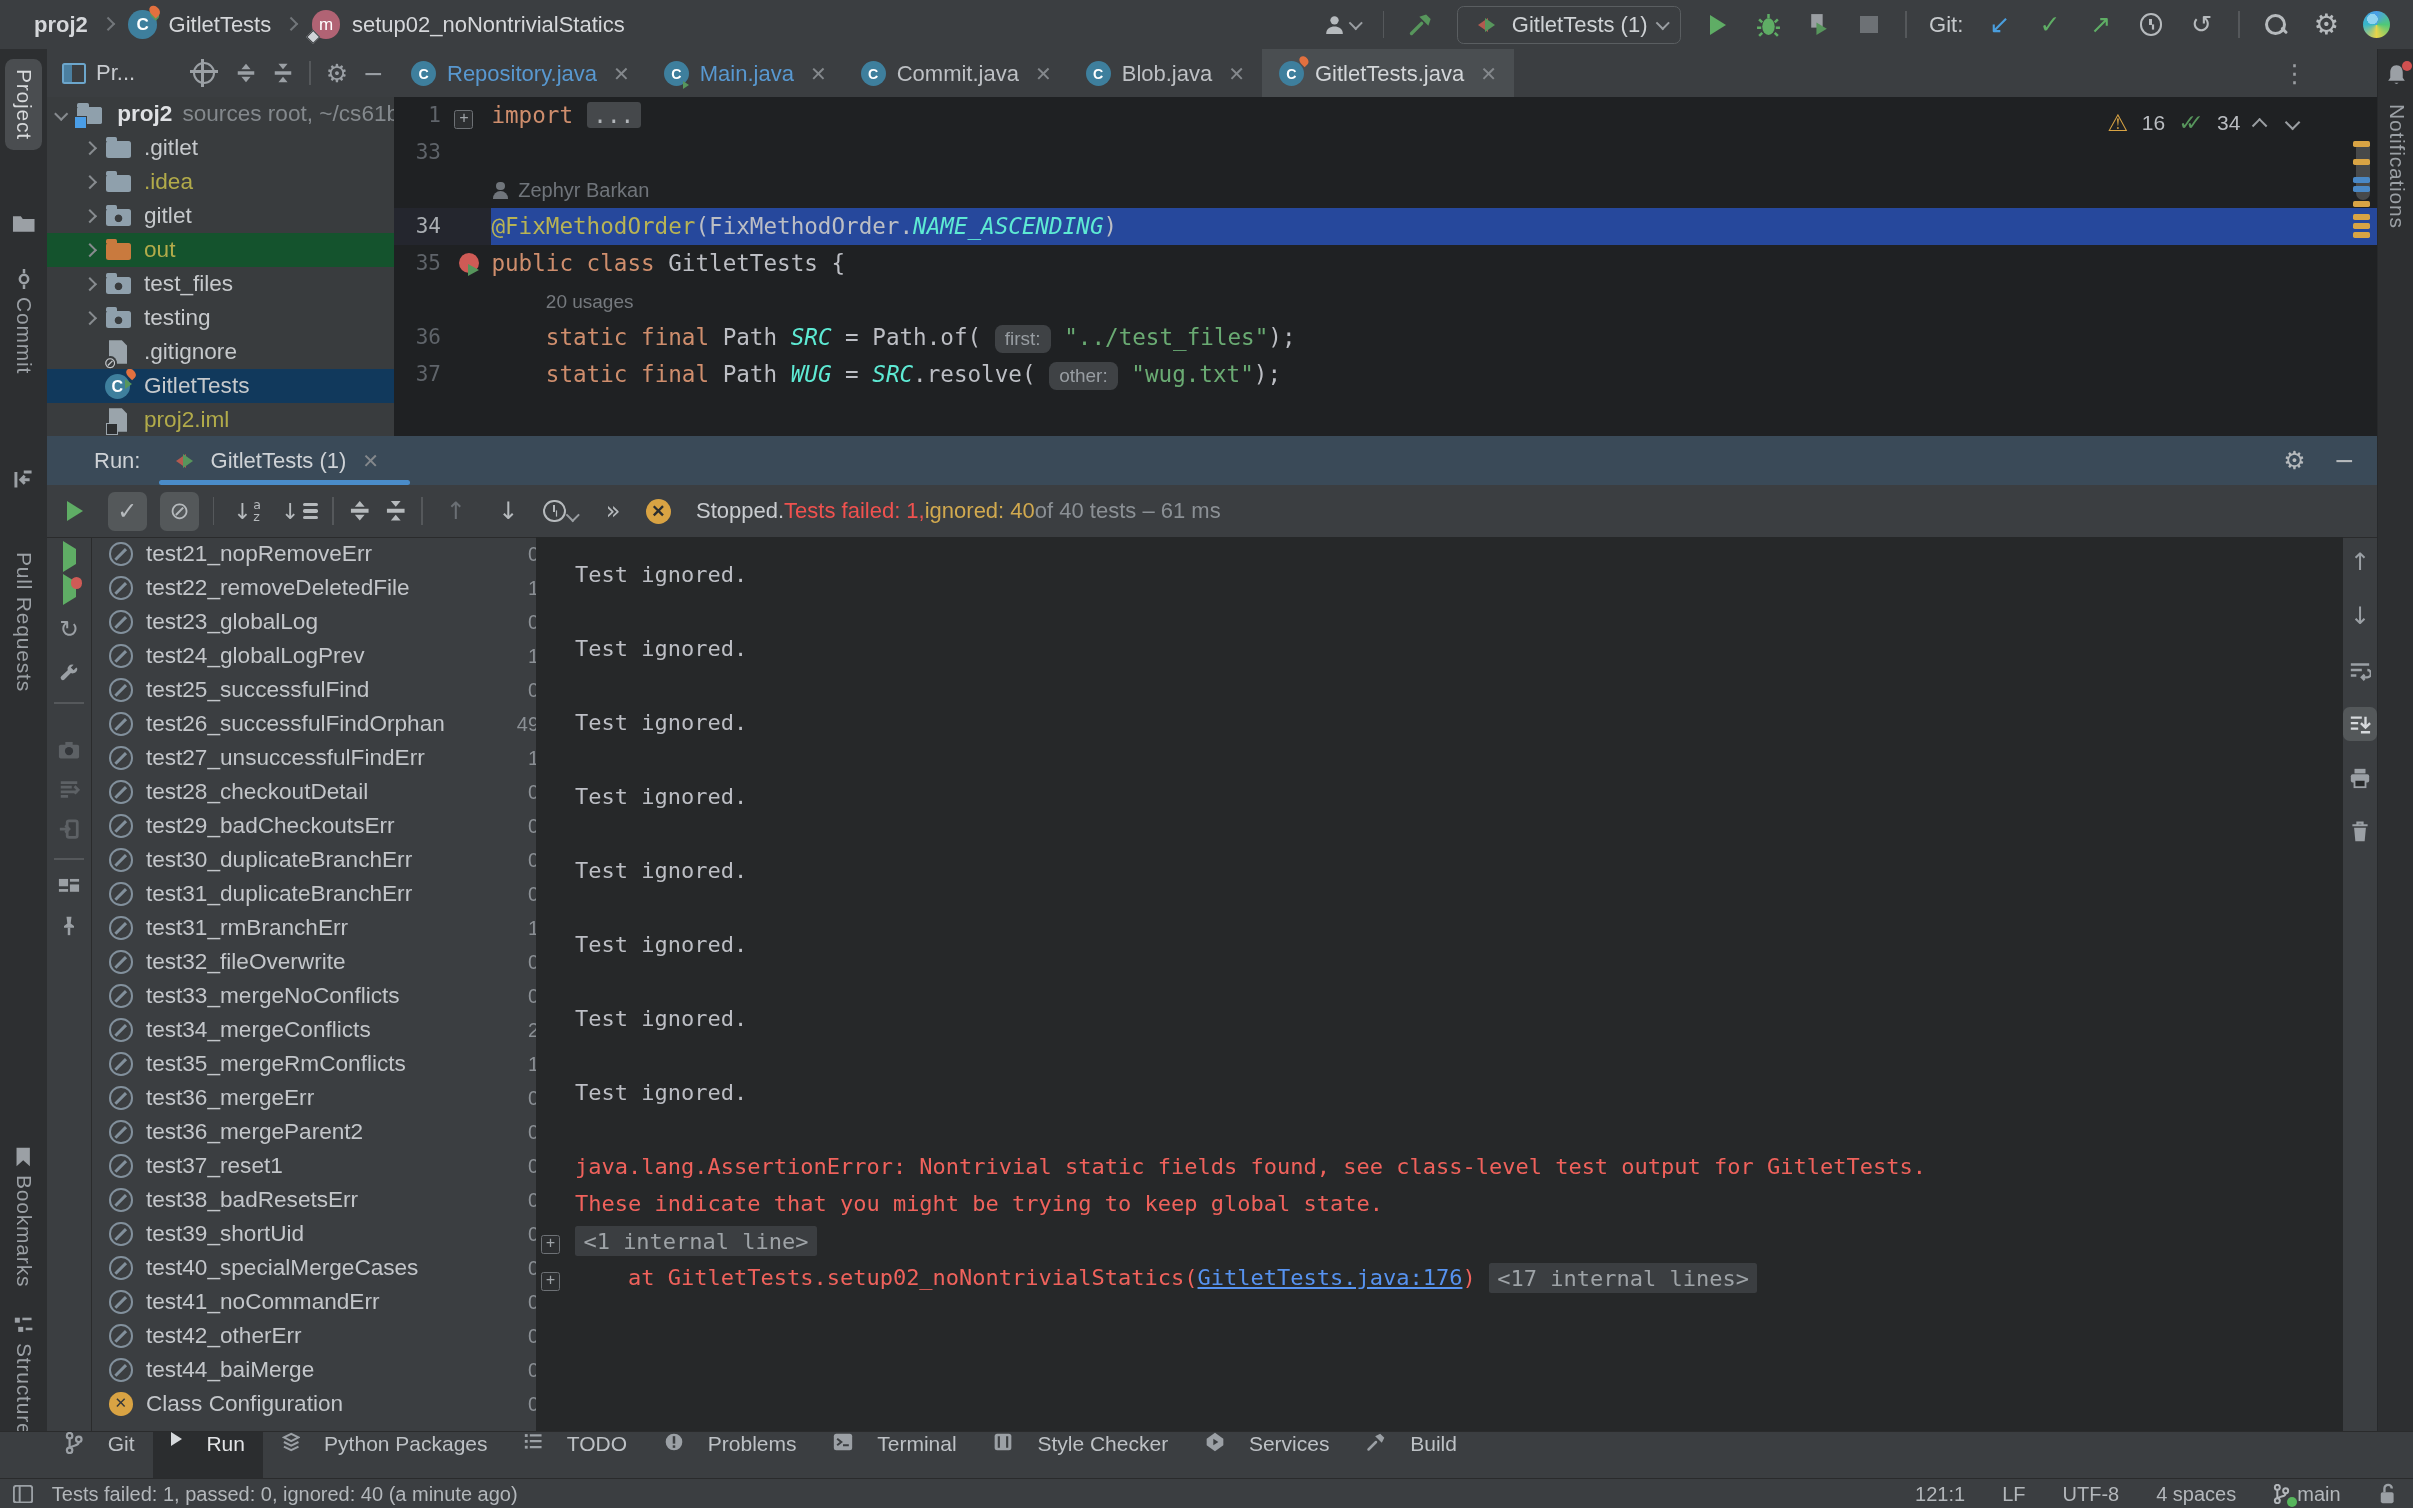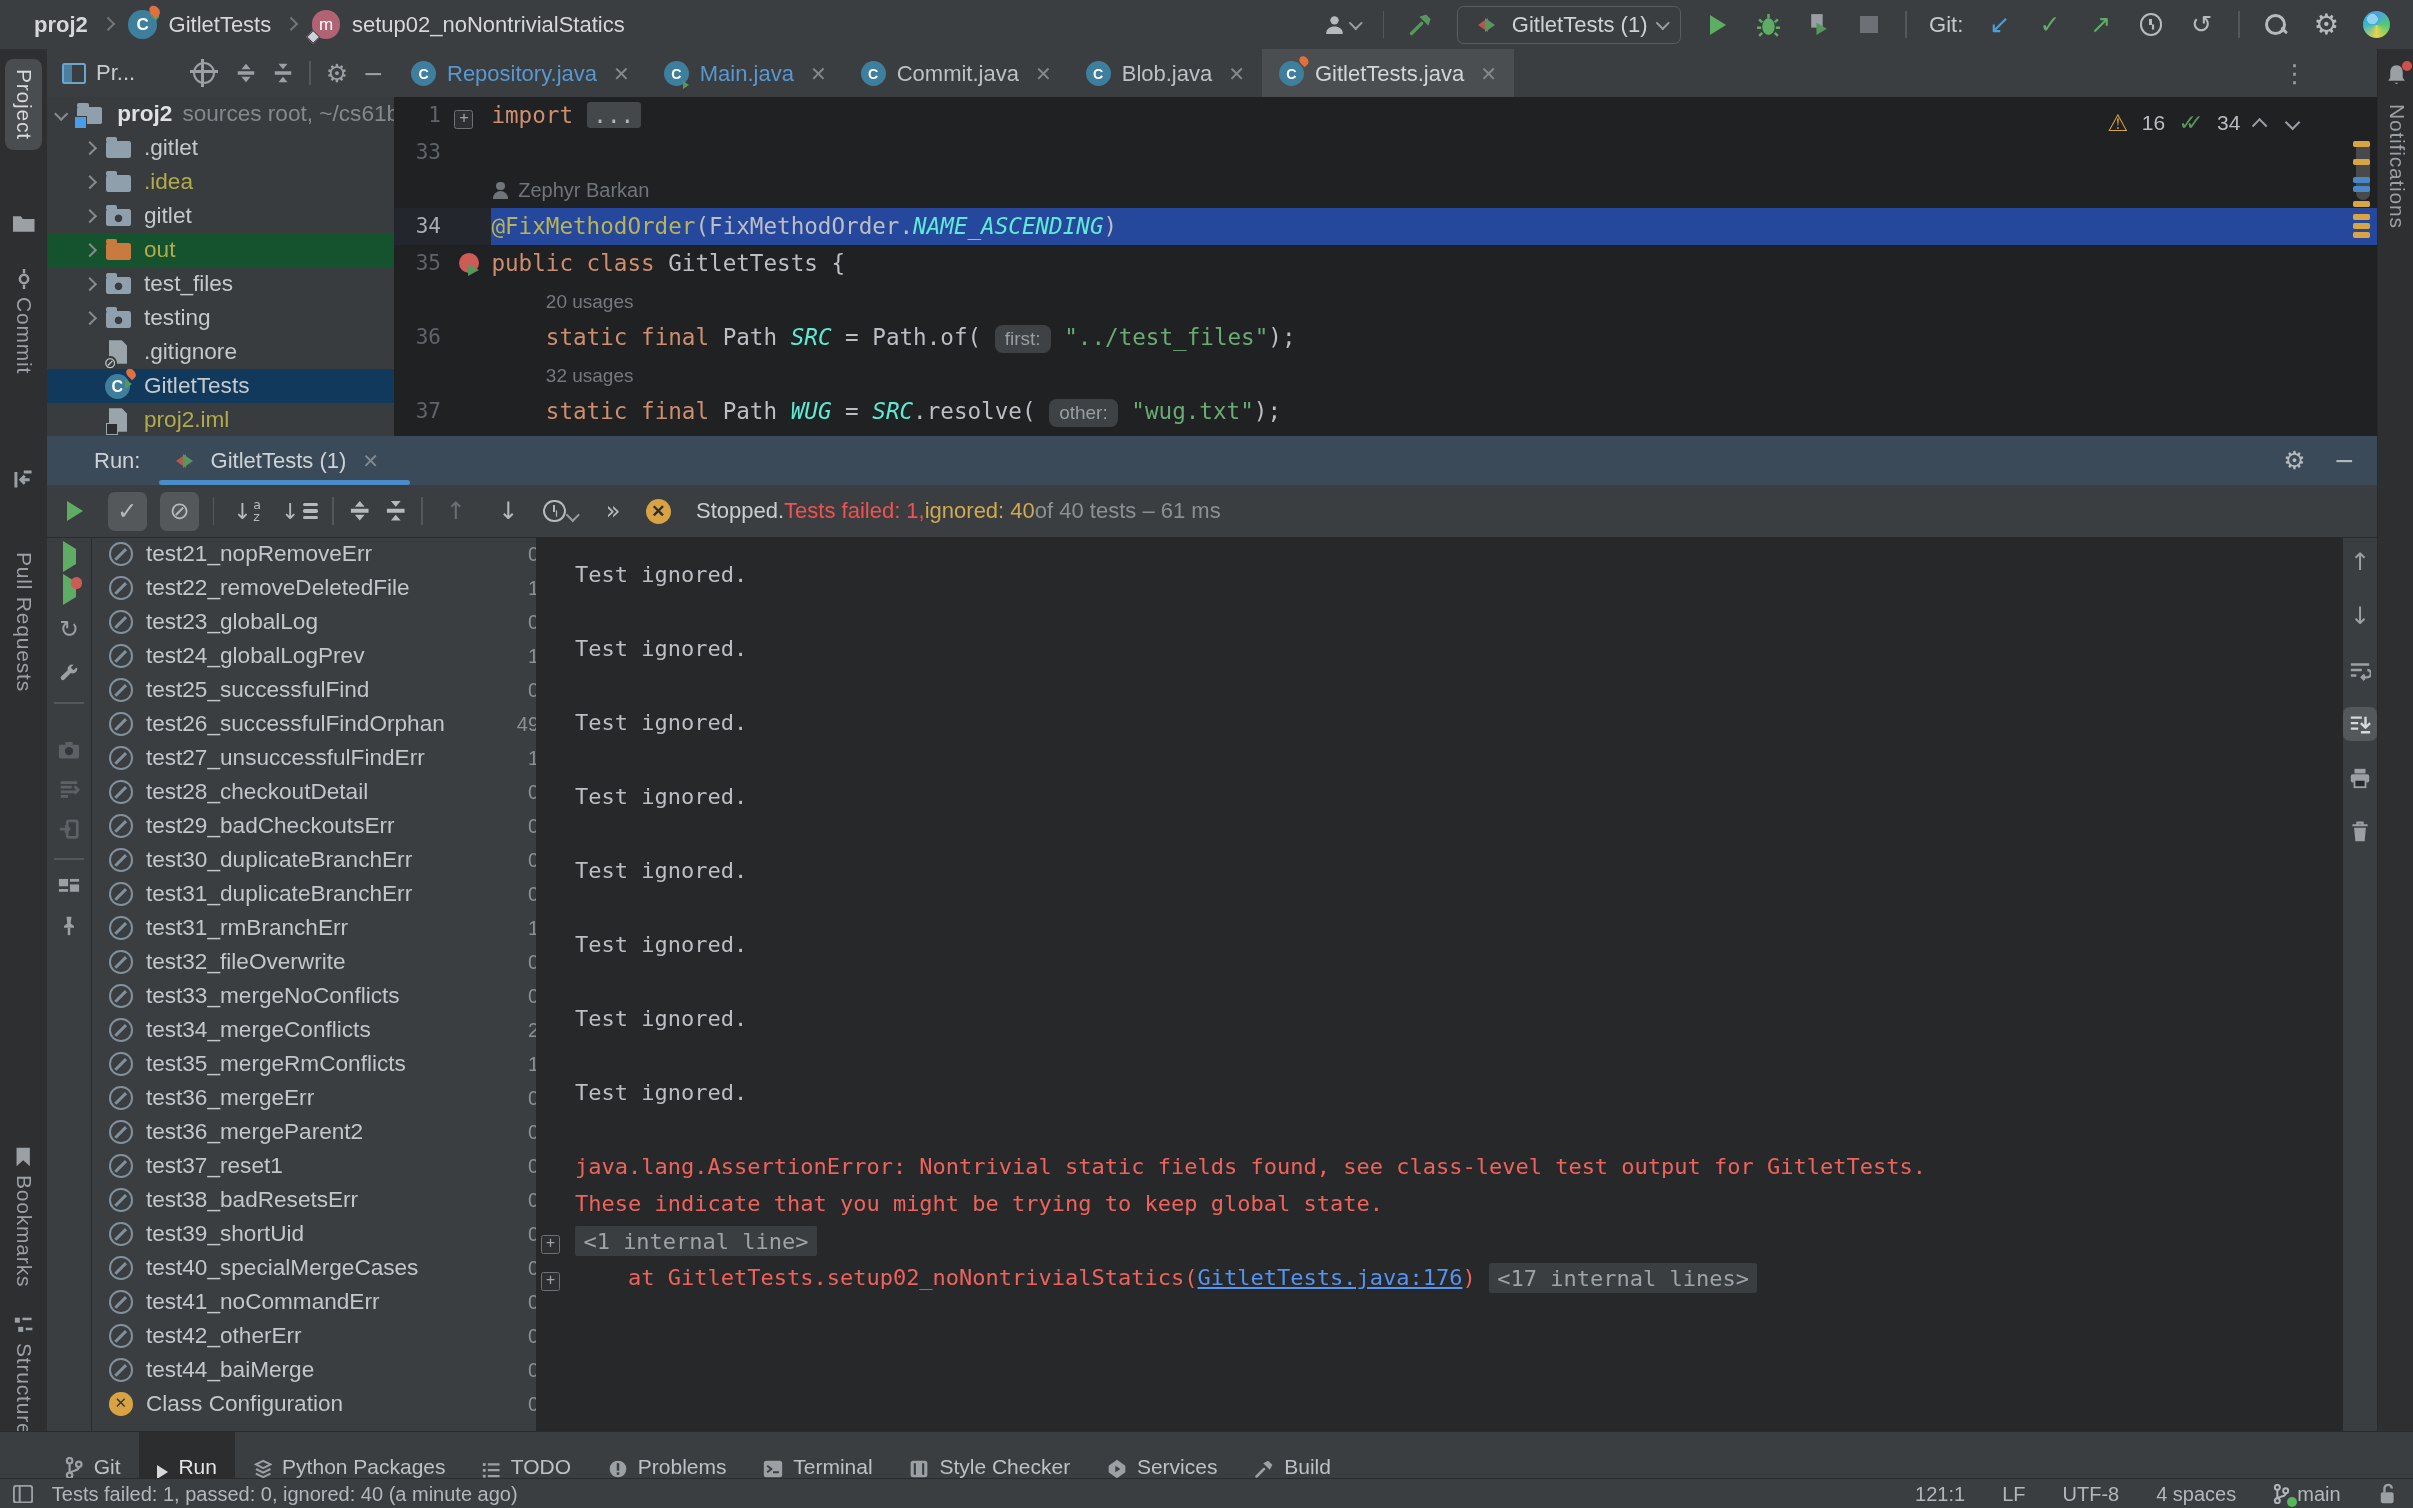--- a/index.html
+++ b/index.html
@@ -173,21 +173,21 @@
   .cs-cpl{color:#bcbec4}.cs-err{color:#f0625c}
   .cs-link{color:#5793f0;text-decoration:underline}
   .cs-pill{background:#3b3e41;color:#9ea3a7;padding:2.5px 8.4px;border-radius:2.5px}
   #console-toolbar{position:absolute;left:2296px;top:101px;width:34px;display:flex;flex-direction:column;align-items:center;gap:20px;padding-top:8.4px;color:#9ba0a5}
   .ct-btn{width:34px;height:34px;display:flex;align-items:center;justify-content:center;border-radius:6.7px;font-family:"DejaVu Sans",sans-serif;font-size:24px}
   .ct-btn.active{background:#54585a}
 
   
   #bottom-bar{left:0;top:1431px;width:2413px;height:47px;background:#3b3e41;border-top:1.7px solid #2a2b2c;
       display:flex;align-items:stretch;padding-left:47px;color:#bdc1c5;font-size:21px}
-  .bb-item{display:flex;align-items:flex-end;gap:10px;padding:0 18.4px}
+  .bb-item{display:flex;align-items:flex-start;gap:24px;padding:0 18.4px}
   .bb-item.active{background:#2b2d2f;color:#e2e4e6}
   .bb-ic{display:flex;align-items:center}
   #status-bar{left:0;top:1478px;width:2413px;height:30px;background:#3b3e41;border-top:1.7px solid #2a2b2c;
       display:flex;align-items:center;color:#b3b7bb;font-size:20px}
   #status-left{display:flex;align-items:center;gap:18.4px;padding-left:13.4px}
   #status-right{margin-left:auto;display:flex;align-items:center;gap:37px;padding-right:17px}
   .branch-wrap{display:flex;align-items:center;gap:7px;position:relative}
   .green-dot{width:10px;height:10px;border-radius:50%;background:#57b55c;position:absolute;left:13.4px;bottom:-1.7px}
 
   
@@ -507,25 +507,20 @@
         </div>
         <div class="code-line">
           <span class="lnum"></span>
           <span class="gslot"></span>
           <span class="lbody"><span class="tk-pl">    </span><span class="tk-inlay">20 usages</span></span>
         </div>
         <div class="code-line">
           <span class="lnum">36</span>
           <span class="gslot"></span>
           <span class="lbody"><span class="tk-pl">    </span><span class="tk-kw">static final </span><span class="tk-pl">Path </span><span class="tk-const">SRC</span><span class="tk-pl"> = Path.</span><span class="tk-itl">of</span><span class="tk-pl">( </span><span class="tk-hint">first:</span><span class="tk-pl"> </span><span class="tk-str">"../test_files"</span><span class="tk-pl">);</span></span>
-        </div>
-        <div class="code-line">
-          <span class="lnum"></span>
-          <span class="gslot"></span>
-          <span class="lbody"><span class="tk-pl">    </span><span class="tk-inlay">32 usages</span></span>
         </div>
         <div class="code-line">
           <span class="lnum">37</span>
           <span class="gslot"></span>
           <span class="lbody"><span class="tk-pl">    </span><span class="tk-kw">static final </span><span class="tk-pl">Path </span><span class="tk-const">WUG</span><span class="tk-pl"> = </span><span class="tk-const">SRC</span><span class="tk-pl">.resolve( </span><span class="tk-hint">other:</span><span class="tk-pl"> </span><span class="tk-str">"wug.txt"</span><span class="tk-pl">);</span></span>
         </div>
       </div>
     <div id="editor-widget">
       <span class="warn-tri">⚠</span>
       <span>16</span>

